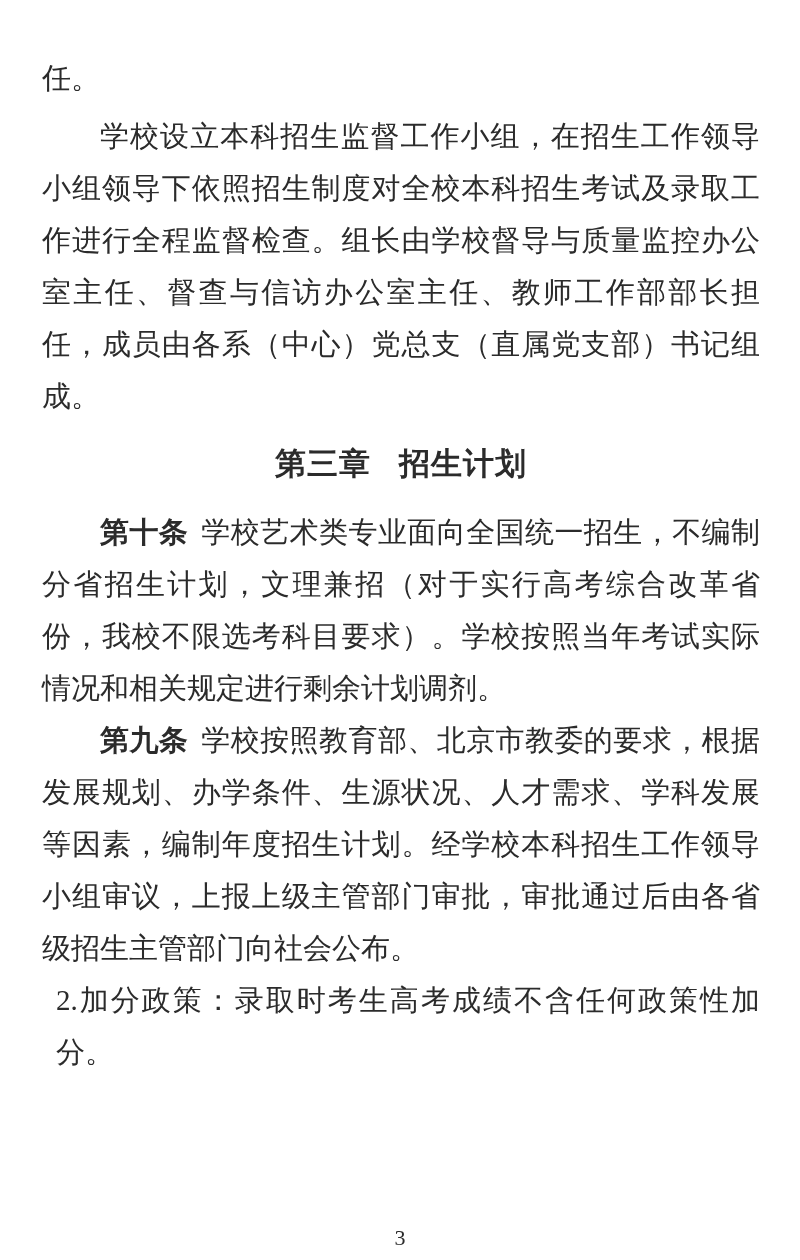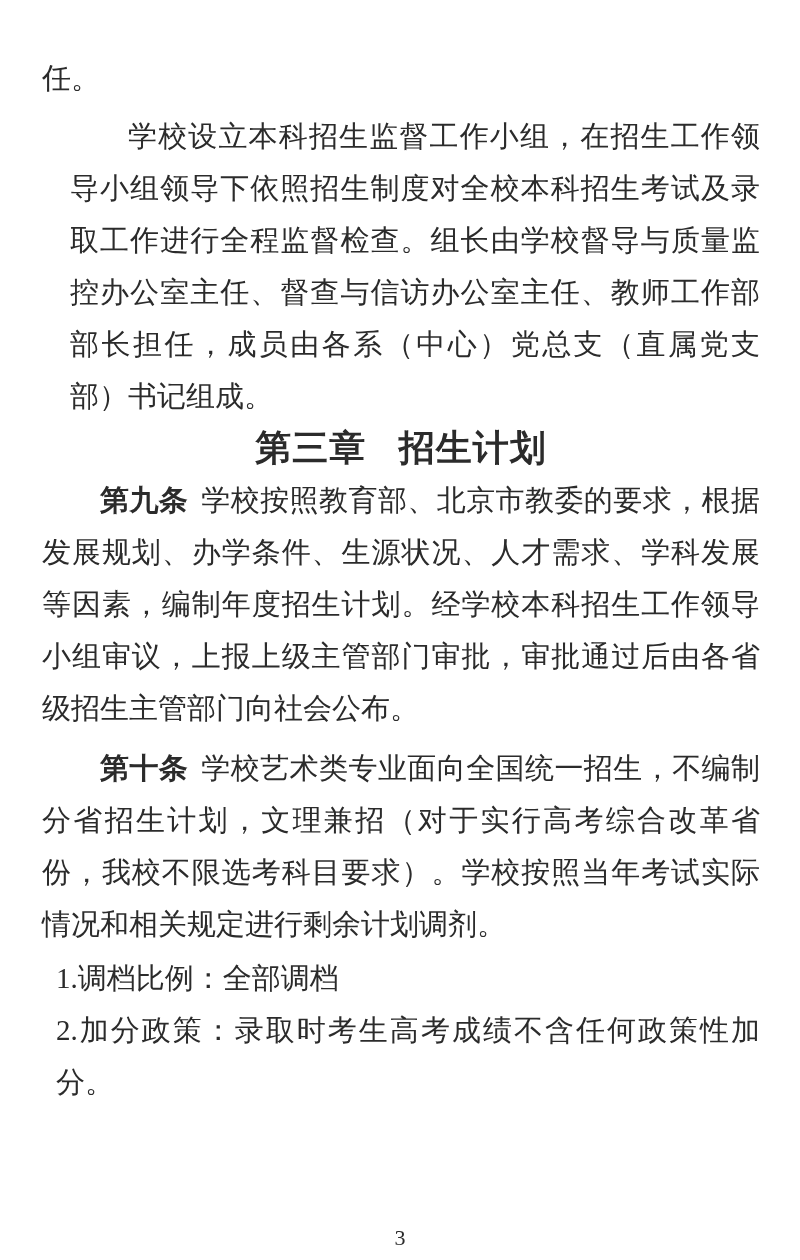--- a/index.html
+++ b/index.html
@@ -25,31 +25,31 @@
     margin: 0;
     text-align: justify;
     text-justify: inter-character;
   }
   .indent { text-indent: 2em; }
   .lead {
     font-weight: bold;
     margin-right: 0.45em;
   }
   .chapter {
-    margin: 0;
+    margin: 16px;
     font-family: "Liberation Sans", "DejaVu Sans", sans-serif;
     font-weight: bold;
-    font-size: 36px;
+    font-size: 31px;
     line-height: 52px;
     text-align: center;
     letter-spacing: 1px;
   }
   .chapter .ch-name { margin-left: 0.9em; }
   .m-h8  { margin-top: 10px; }
-  .m-p8  { margin-top: 6px; margin-left: 28px; }
+  .m-p8  { margin-top: 6px; }
   .m-p10 { margin-top: 8px; }
   .m-h11 { margin-top: 6px; }
   .m-r1  { margin-top: 2px; }
   .rule  { padding-left: 14px; }
   .page-number {
     position: absolute;
     left: 0;
     right: 0;
     bottom: 8px;
     text-align: center;
@@ -69,33 +69,30 @@
 
 
   <p class="para indent m-p8">
     <span>学校设立本科招生监督工作小组，在招生工作领导小组领导下依照招生制度对全校本科招生考试及录取工作进行全程监督检查。组长由学校督导与质量监控办公室主任、督查与信访办公室主任、教师工作部部长担任，成员由各系（中心）党总支（直属党支部）书记组成。</span>
   </p>
 
   <h2 class="chapter">
     <span class="ch-num">第三章</span><span class="ch-name">招生计划</span>
   </h2>
 
+  <p class="para indent m-p10">
+    <b class="lead">第十条</b><span>学校艺术类专业面向全国统一招生，不编制分省招生计划，文理兼招（对于实行高考综合改革省份，我校不限选考科目要求）。学校按照当年考试实际情况和相关规定进行剩余计划调剂。</span>
+  </p>
+
   <p class="para indent">
     <b class="lead">第九条</b><span>学校按照教育部、北京市教委的要求，根据发展规划、办学条件、生源状况、人才需求、学科发展等因素，编制年度招生计划。经学校本科招生工作领导小组审议，上报上级主管部门审批，审批通过后由各省级招生主管部门向社会公布。</span>
   </p>
 
-  <p class="para indent m-p10">
-    <b class="lead">第十条</b><span>学校艺术类专业面向全国统一招生，不编制分省招生计划，文理兼招（对于实行高考综合改革省份，我校不限选考科目要求）。学校按照当年考试实际情况和相关规定进行剩余计划调剂。</span>
-  </p>
 
 
-
-  <p class="para rule m-r1">
-    <span>1.调档比例：全部调档</span>
-  </p>
 
   <p class="para rule">
     <span>2.加分政策：录取时考生高考成绩不含任何政策性加分。</span>
   </p>
 
   <div class="page-number">3</div>
 
 </div>
 
 </body></html>

